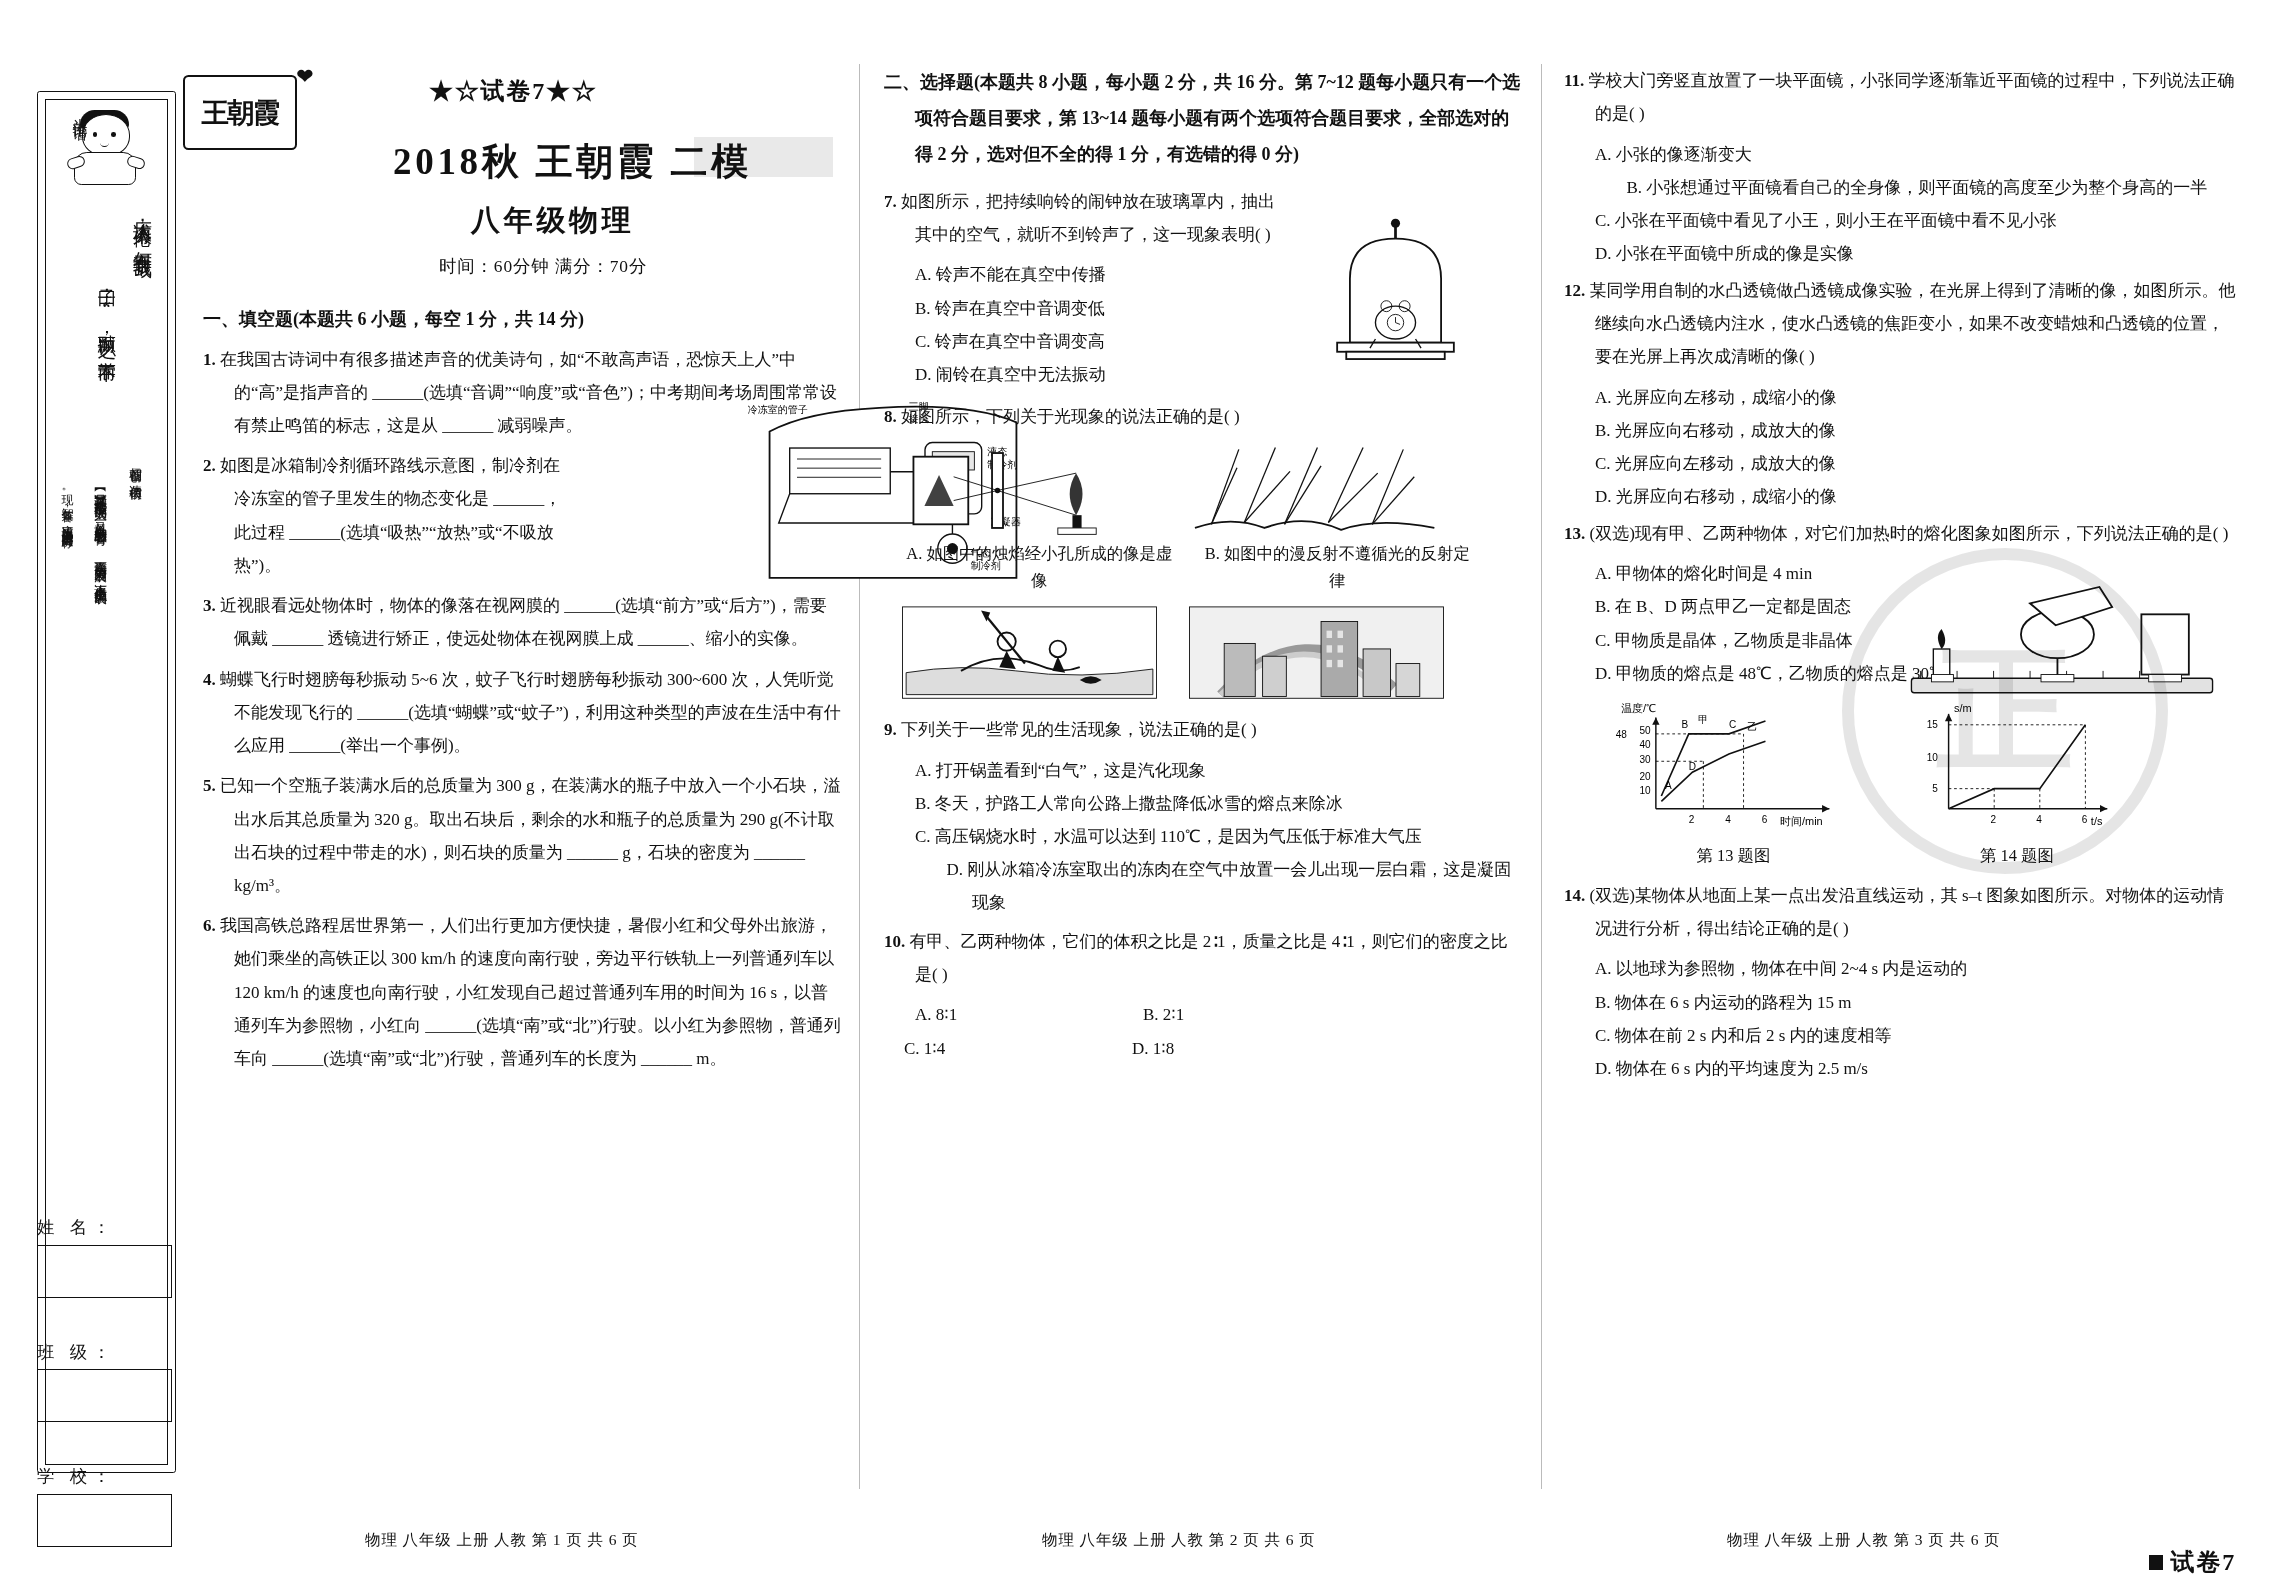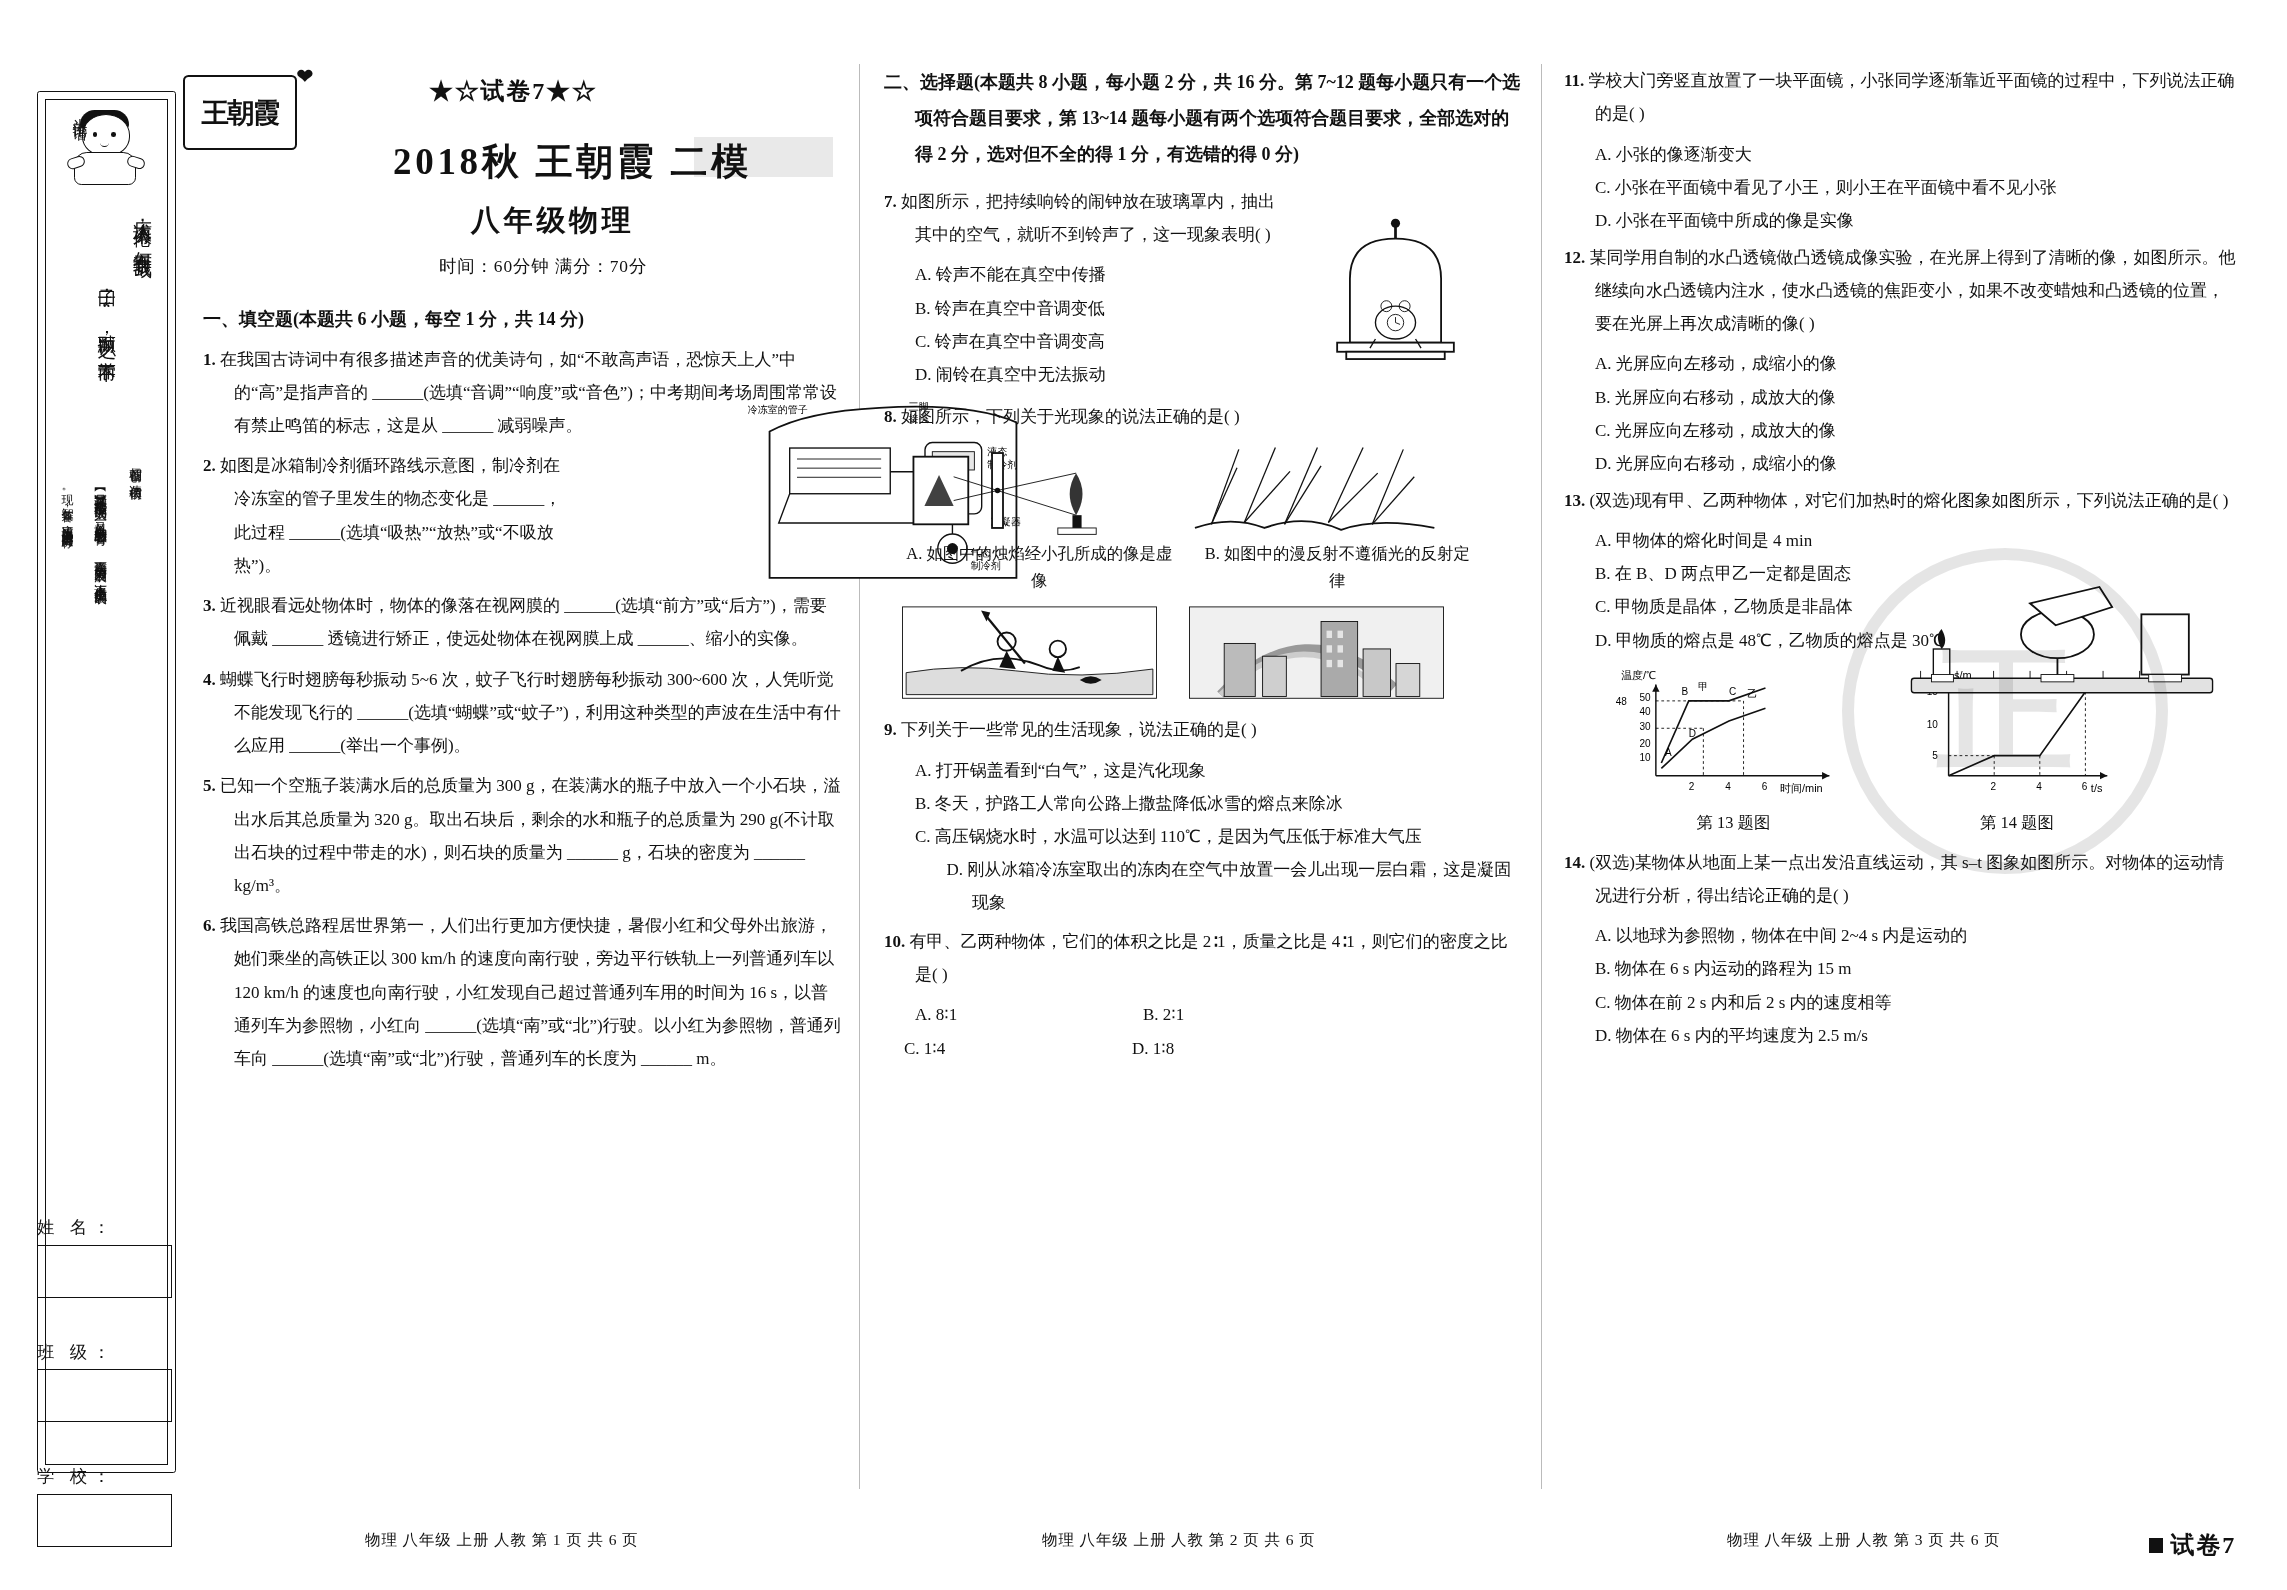--- a/index.html
+++ b/index.html
@@ -53,21 +53,21 @@
   .opt{margin-left:31px;}
   .hang{padding-left:31px;text-indent:-31px;}
 
   .figbox{display:block;margin:5.5px auto;}
   .opt-grid{display:flex;gap:24px;margin-left:18.3px;}
   .opt-grid .cell{width:274px;}
   .cap{text-align:center;font-size:16.4px;line-height:1.6;}
 
   .footer{position:absolute;bottom:40px;font-size:15.5px;letter-spacing:0.9px;color:#111;}
   .f1{left:365px;margin-top:12px;} .f2{left:1042px;} .f3{left:1727px;}
-  .corner{position:absolute;right:51px;bottom:30px;font-size:24px;font-weight:bold;letter-spacing:1.8px;}
+  .corner{position:absolute;right:51px;bottom:13px;font-size:24px;font-weight:bold;letter-spacing:1.8px;}
   .corner .sq{display:inline-block;width:14.6px;height:14.6px;background:#111;margin-right:7.3px;}
   .watermark{position:absolute;right:119px;top:548px;width:302px;height:302px;opacity:.10;border:12.8px solid #111;border-radius:50%;display:flex;align-items:center;justify-content:center;font-size:137px;font-weight:bold;}
 </style>
 </head>
 <body>
 
 <div class="page">
 
   <div class="strip">
     <div class="strip-inner"></div>
@@ -293,20 +293,21 @@
       <div>D. 1∶8</div>
     </div>
   </div>
 
   <div class="col col3">
     <div class="q hang">
       <span class="q-num">11.</span>
       <span>学校大门旁竖直放置了一块平面镜，小张同学逐渐靠近平面镜的过程中，下列说法正确的是(    )</span>
     </div>
     <div class="opt">A. 小张的像逐渐变大</div>
+    <div class="opt hang" style="padding-left:57px;text-indent:-25.6px;">B. 小张想通过平面镜看自己的全身像，则平面镜的高度至少为整个身高的一半</div>
     <div class="opt">C. 小张在平面镜中看见了小王，则小王在平面镜中看不见小张</div>
     <div class="opt">D. 小张在平面镜中所成的像是实像</div>
 
     <div class="q hang" style="margin-top:3.7px;">
       <span class="q-num">12.</span>
       <span>某同学用自制的水凸透镜做凸透镜成像实验，在光屏上得到了清晰的像，如图所示。他继续向水凸透镜内注水，使水凸透镜的焦距变小，如果不改变蜡烛和凸透镜的位置，要在光屏上再次成清晰的像(    )</span>
     </div>
     <div class="opt" style="width:302px;">A. 光屏应向左移动，成缩小的像</div>
     <div class="opt" style="width:302px;">B. 光屏应向右移动，成放大的像</div>
     <div class="opt" style="width:302px;">C. 光屏应向左移动，成放大的像</div>

